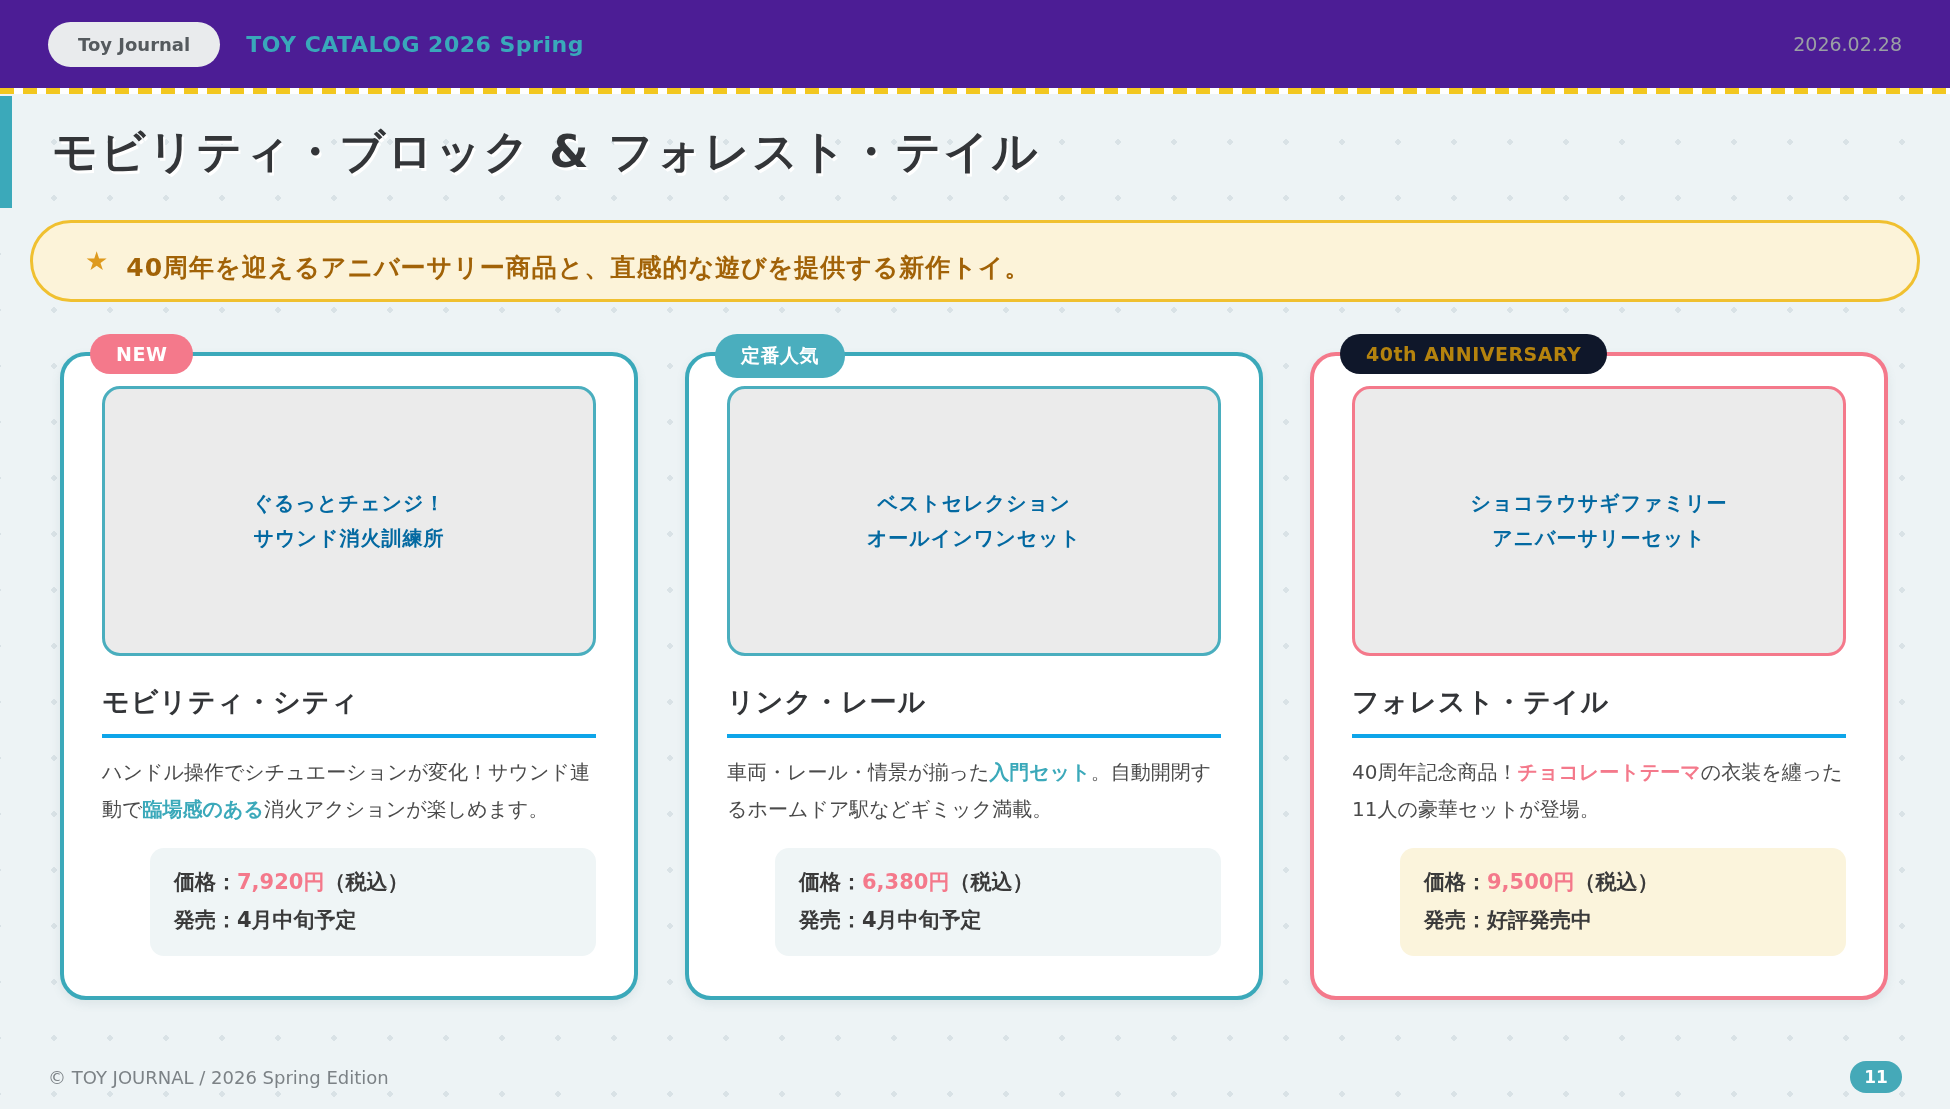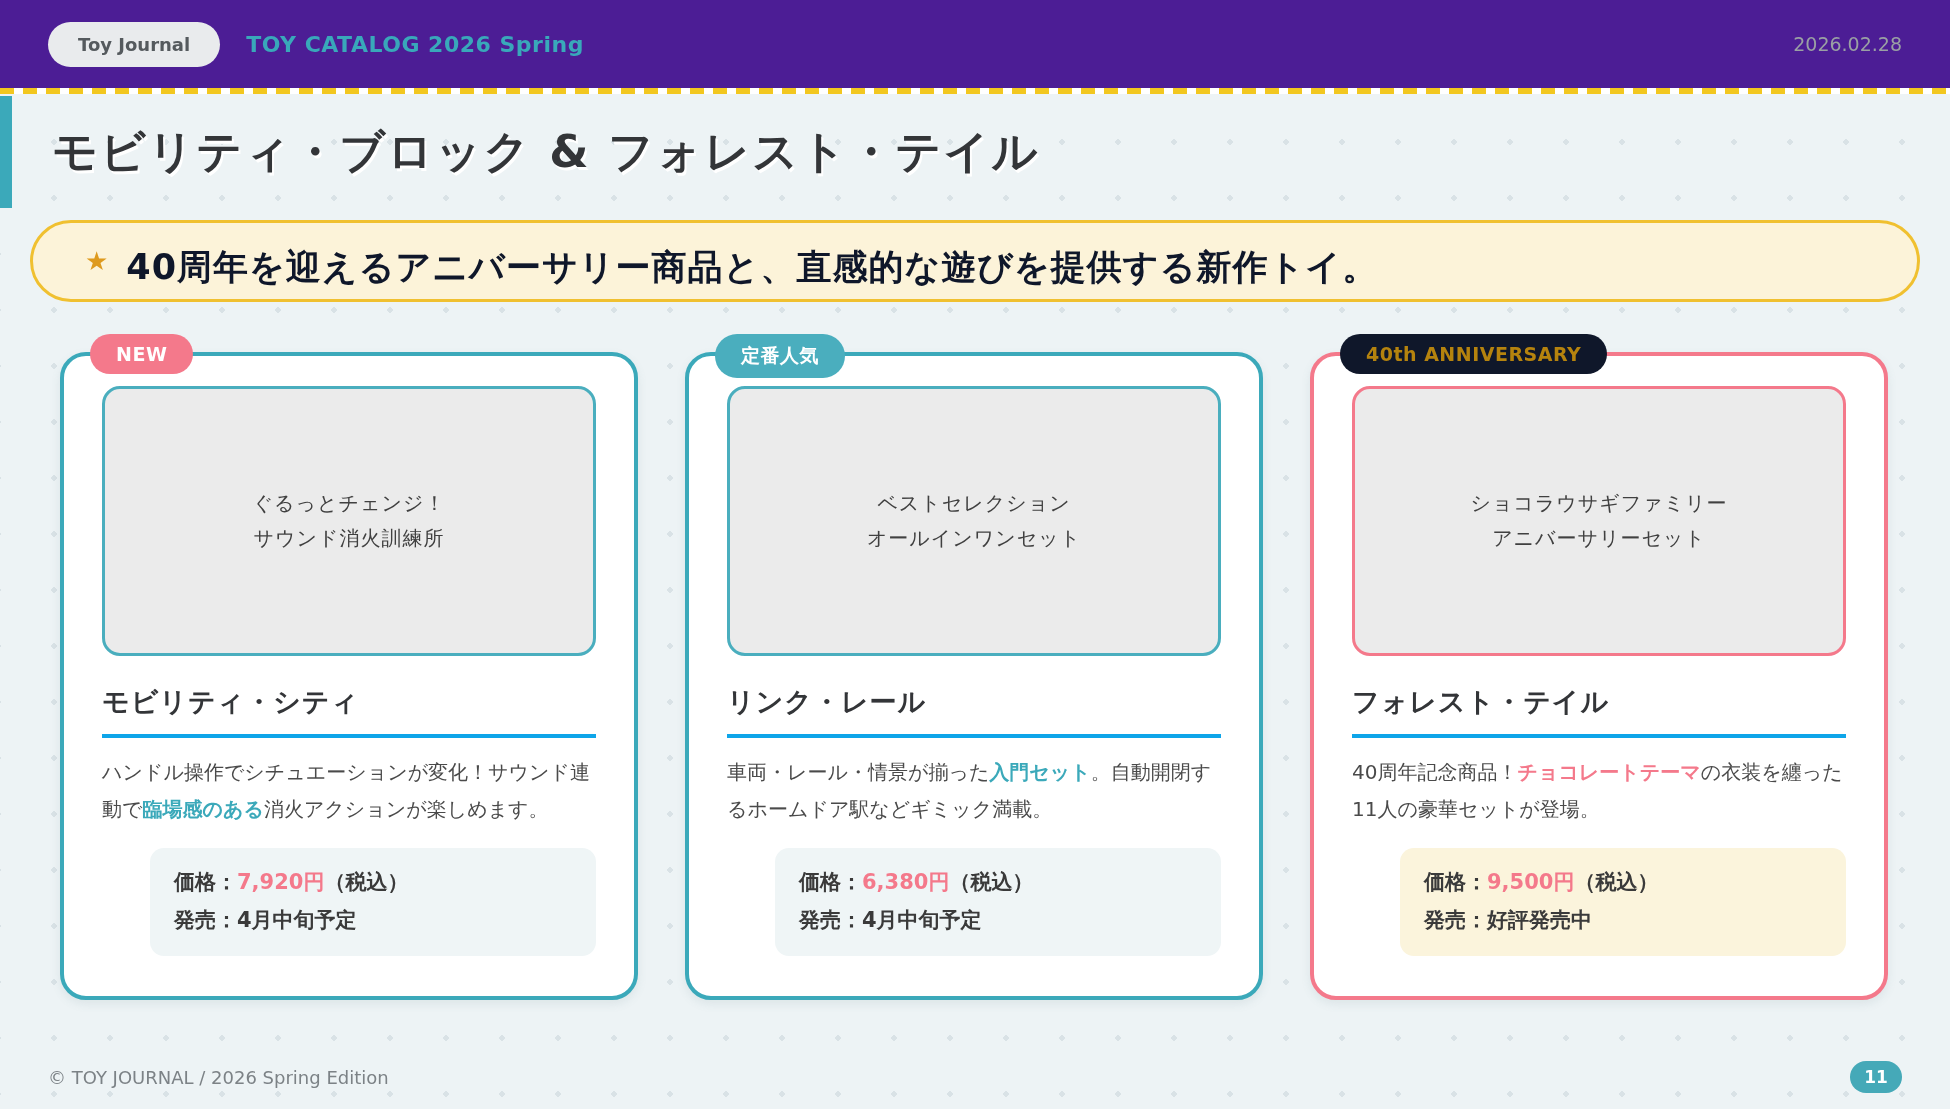--- a/index.html
+++ b/index.html
@@ -55,21 +55,21 @@
   
   .highlight-box {
     margin:8px 30px 0 30px; height:82px;
     background:#FCF3D9;
     border:3px solid #F0C030;
     border-radius:42px;
     display:flex; align-items:center;
     padding-left:52px;
   }
   .highlight-star { color:#DE9A1E; font-size:26px; margin-right:18px; }
-  .highlight-text { color:#0f172a; font-size:35px; font-weight:bold; letter-spacing:1px;margin-top:12px; }
+  .highlight-text { color:#a16207; font-size:25px; font-weight:bold; letter-spacing:1px;margin-top:12px; }
   
   .cards-row {
     display:flex; gap:47px;
     margin:50px 60px 0 60px;
   }
   .card {
     position:relative;
     width:578px; height:648px;
     background:#FFFFFF;
     border-radius:26px;
@@ -90,21 +90,21 @@
     height:270px;
     background:#EBEBEB;
     border:3px solid #4AAEBE;
     border-radius:18px;
     display:flex; flex-direction:column;
     align-items:center; justify-content:center;
     gap:8px;
   }
   .card--pink .card-image { border-color:#F4798B; }
   .card-image span {
-    color:#404040; font-weight:normal; font-size:20px; letter-spacing:1px;
+    color:#0369a1; font-weight:bold; font-size:20px; letter-spacing:1px;
   }
   .card-name {
     margin-top:28px;
     font-size:27px; font-weight:bold; color:#333538;
     border-bottom:4px solid #0ea5e9;
     padding-bottom:14px; letter-spacing:1px;
   }
   .card-desc {
     margin-top:16px;
     font-size:20px; line-height:1.85; color:#4A4A4A;

